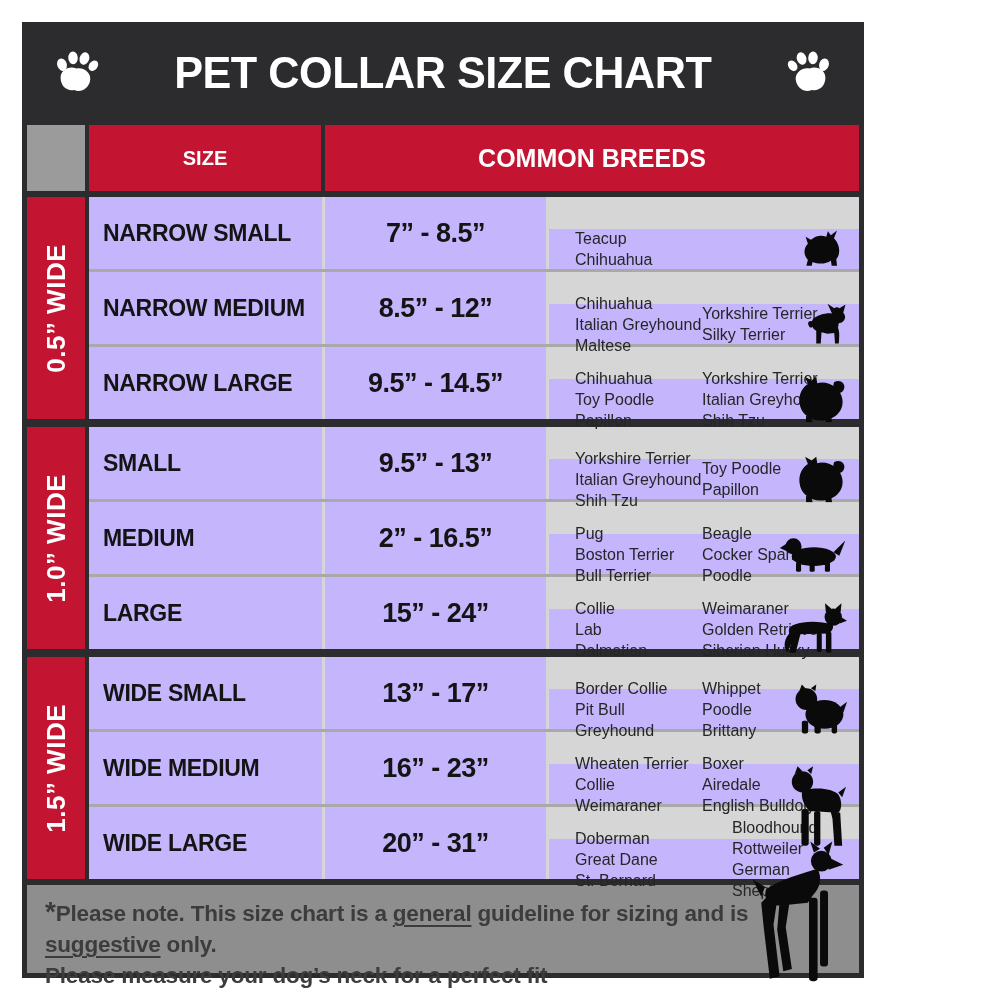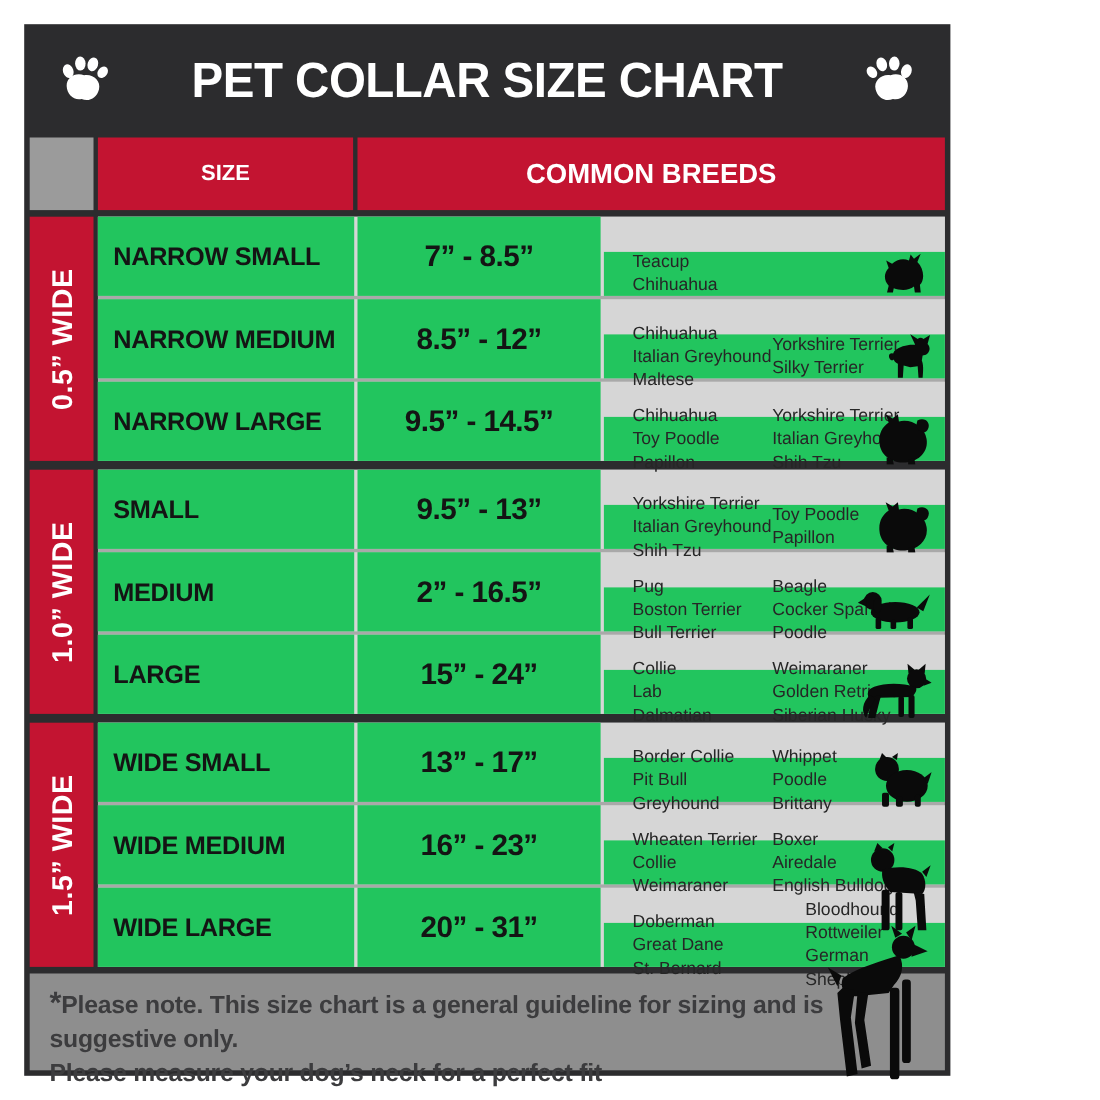--- a/index.html
+++ b/index.html
@@ -28,39 +28,39 @@
 
   
   .tbody { display:flex; flex-direction:column; gap:8px; }
   .group { display:flex; gap:4px; }
   .strip { width:58px; flex:0 0 58px; background:#c31431; display:flex;
     align-items:center; justify-content:center; }
   .strip span { writing-mode:vertical-rl; transform:rotate(180deg); color:#ffffff;
     font-weight:bold; font-size:26px; letter-spacing:0.5px; white-space:nowrap; }
   .rows { flex:1; display:flex; flex-direction:column; gap:3px; background:#a9a9a9; }
   .row { display:flex; gap:3px; background:#d6d6d6; height:72px; flex:0 0 72px; }
-  .cell { background:#22c55e; display:flex; align-items:center; }
+  .cell { background:#c4b5fd; display:flex; align-items:center; }
   .cell.csize { width:233px; flex:0 0 233px; padding-left:14px; font-size:23px;
     font-weight:bold; color:#141414; letter-spacing:-0.3px; }
   .cell.clength { width:221px; flex:0 0 221px; justify-content:center; font-size:27px;
     font-weight:bold; color:#141414; letter-spacing:-0.5px; }
   .cell.cbreeds { flex:1; position:relative; padding-left:26px;margin-top:32px; }
   .bcol { font-size:16px; line-height:21px; color:#262626; white-space:pre-line; }
   .bcol.c1 { width:127px; flex:0 0 127px; }
   .bcol.c2 { flex:1; }
   .icon-slot { position:absolute; right:12px; top:50%; transform:translateY(-50%); z-index:10; }
   .icon-slot.anchored { top:2px; transform:none; }
   .icon-slot svg { display:block; }
 
   
   .footer { height:88px; flex:0 0 88px; background:#8e8e8e; color:#3c3c3e;
     font-weight:bold; font-size:22.5px; line-height:31px; padding:11px 18px;
     letter-spacing:-0.2px; }
   .footer .star { font-size:28px; }
-  .footer .ul { text-decoration-thickness:2px;
+  .footer .ul { text-decoration:underline; text-decoration-thickness:2px;
     text-underline-offset:4px; }
 </style>
 </head>
 <body>
 
 <div class="chart">
 
   <div class="title-bar">
     <span class="paw">
       <svg width="50" height="48" viewBox="0 0 44 42">

